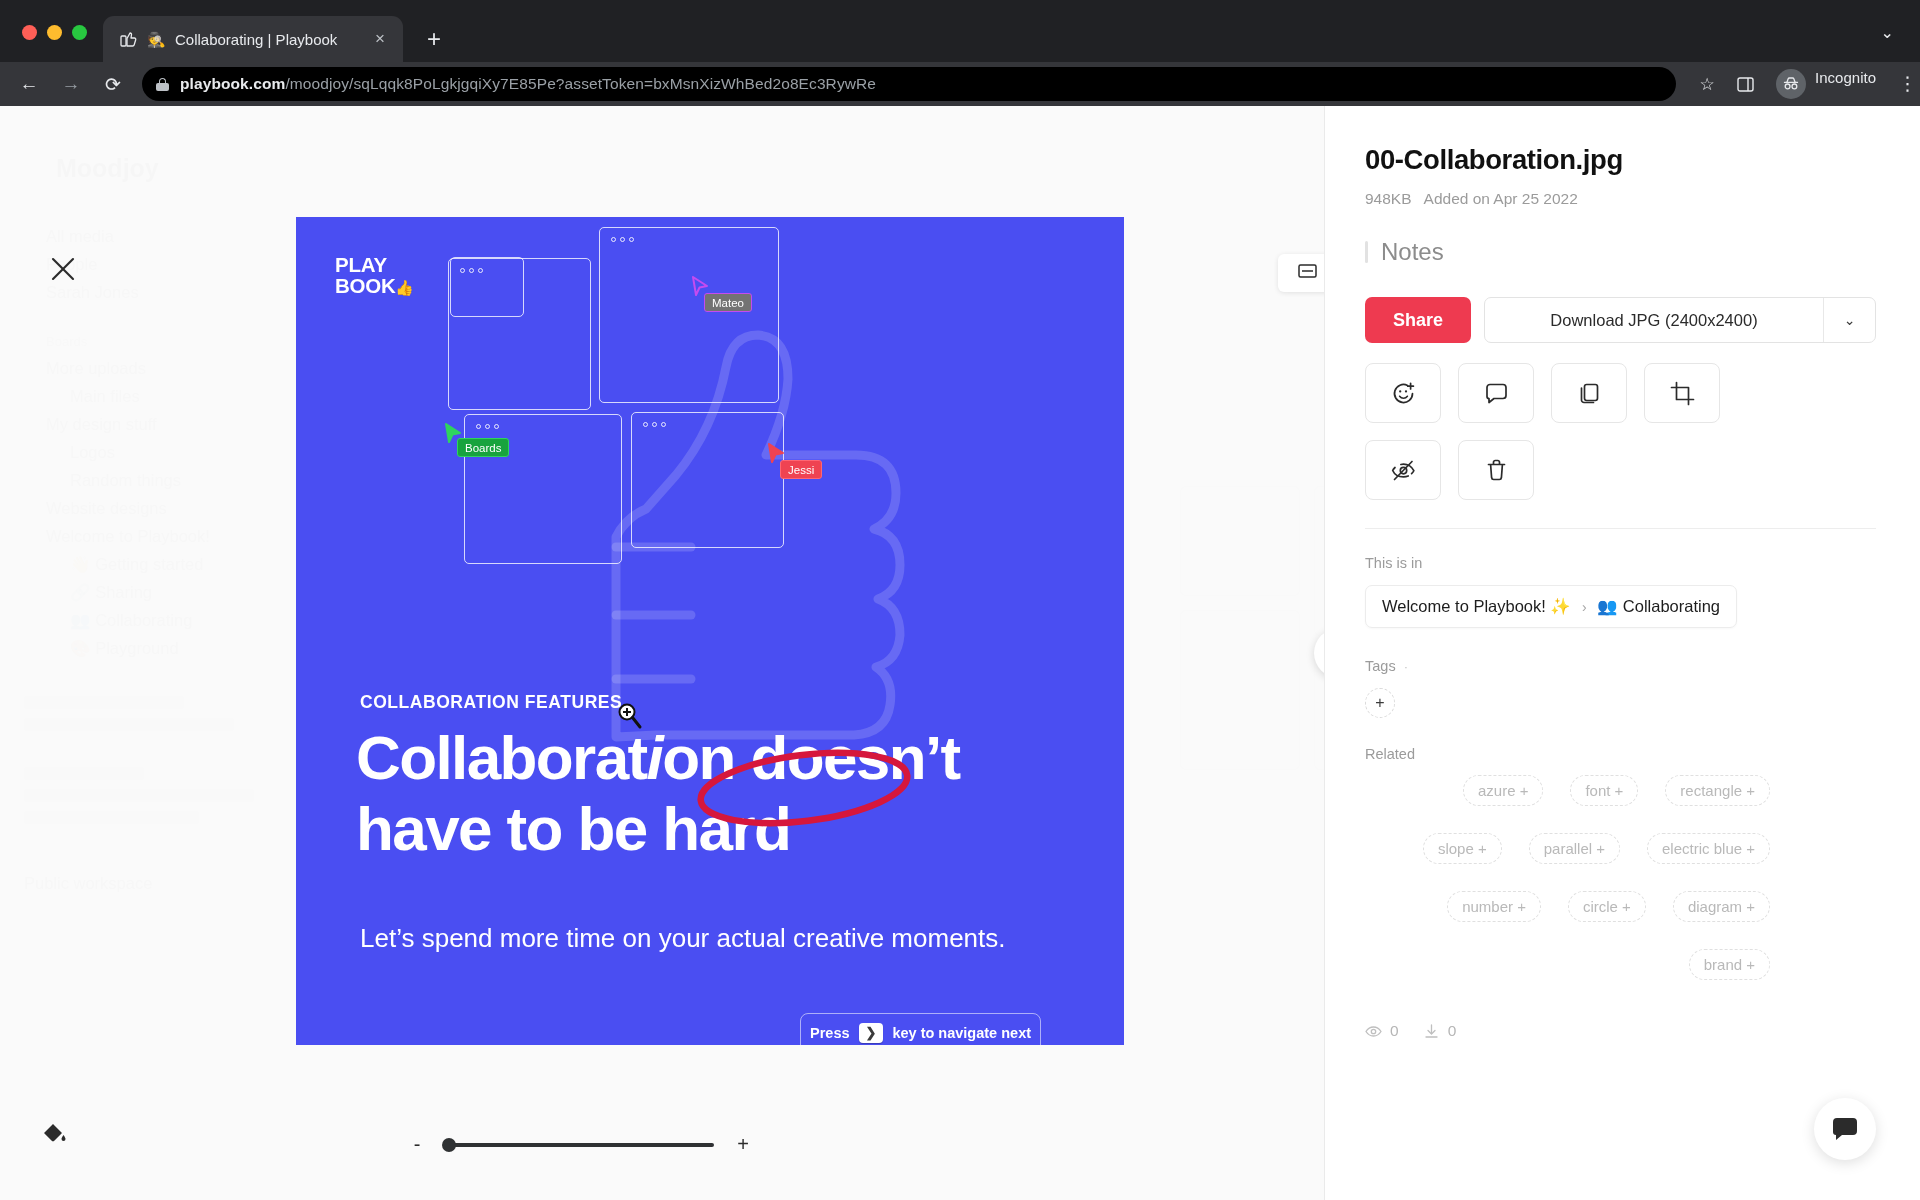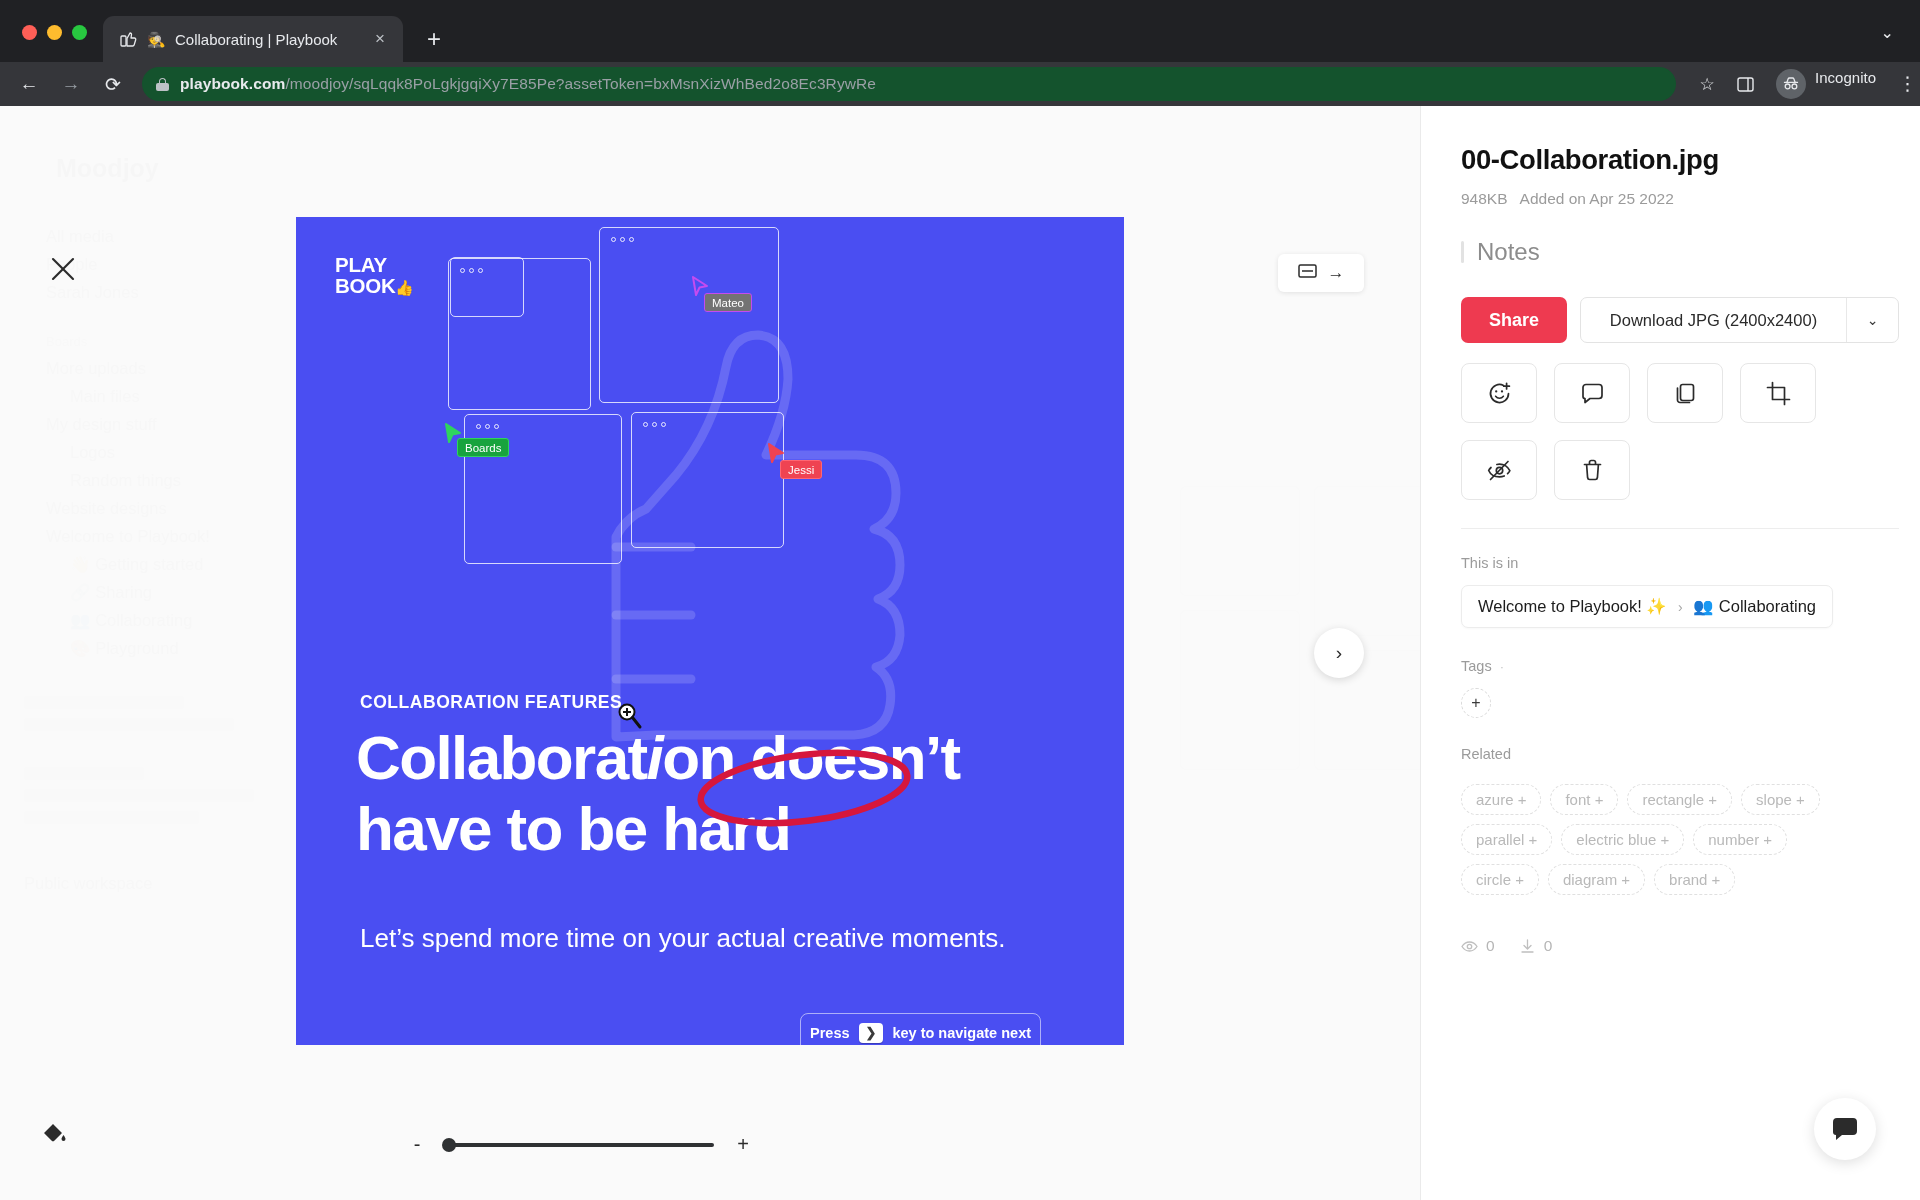--- a/index.html
+++ b/index.html
@@ -24,21 +24,21 @@
   .tab-title { color:#e8eaed; font-size:15px; white-space:nowrap; overflow:hidden; text-overflow:ellipsis; flex:1; }
   .tab-close { width:22px; height:22px; color:#bdc1c6; display:flex; align-items:center; justify-content:center; font-size:17px; border-radius:50%; }
   .newtab { width:34px; height:34px; margin-left:14px; margin-bottom:6px; color:#e8eaed; display:flex; align-items:center; justify-content:center; font-size:24px; font-weight:300; }
   .tabstrip-spacer { flex:1; }
   .chev-down { color:#e8eaed; font-size:16px; padding: 0 26px 20px 0; }
 
   .omnibar { height:44px; background:#35363a; display:flex; align-items:center; padding: 0 14px 0 10px; gap:4px; }
   .navbtn { width:38px; height:38px; border-radius:50%; display:flex; align-items:center; justify-content:center; color:#e8eaed; font-size:19px; }
   .navbtn.dim { color:#9aa0a6; }
   .urlbox {
-    flex:1; height:34px; background:#14532d; border-radius:17px; display:flex; align-items:center;
+    flex:1; height:34px; background:#000000; border-radius:17px; display:flex; align-items:center;
     gap:11px; padding: 0 14px; margin: 0 10px 0 6px;
   }
   .lock { width:13px; height:13px; position:relative; flex:none; }
   .lock i { position:absolute; left:0; bottom:0; width:13px; height:8px; background:#bdc1c6; border-radius:2px; display:block; }
   .lock b { position:absolute; left:3px; top:0; width:7px; height:7px; border:1.6px solid #bdc1c6; border-bottom:none; border-radius:4px 4px 0 0; display:block; }
   .url { font-size:15.5px; color:#9aa0a6; white-space:nowrap; overflow:hidden; letter-spacing:0.1px; }
   .url .host { color:#e8eaed; font-weight:bold; }
   .omni-icon { width:34px; height:34px; display:flex; align-items:center; justify-content:center; color:#e8eaed; font-size:17px; }
   .incog { display:flex; gap:9px; padding: 0 6px 0 10px; }
   .incog-av { width:30px; height:30px; border-radius:50%; background:#5f6368; display:flex; align-items:center; justify-content:center; }
@@ -121,23 +121,23 @@
   #zoombar {
     position:absolute; left:0; right:260px; bottom:44px; display:flex; align-items:center;
     justify-content:center; gap:20px; z-index:7;
   }
   .zbtn { color:#2b2b2b; font-size:20px; width:18px; text-align:center; }
   .ztrack { width:268px; height:4px; background:#2f3133; border-radius:2px; position:relative; }
   .zthumb { position:absolute; left:-4px; top:-5px; width:14px; height:14px; border-radius:50%; background:#2f3133; }
 
   
   #inspector {
-    position:absolute; right:0; top:0; width:500px; height:100%;
+    position:absolute; right:0; top:0; width:596px; height:100%;
     background:#fff; border-left:1px solid #eaeaea; z-index:8;
-    padding: 38px 21px 0 40px; overflow:hidden;
+    padding: 38px 44px 0 40px; overflow:hidden;
   }
   .filename { font-size:27.5px; font-weight:bold; color:#111; letter-spacing:-0.4px; }
   .meta { margin-top:14px; font-size:15.5px; color:#9b9b9b; display:flex; gap:12px; }
   .notes { margin-top:30px; display:flex; align-items:center; gap:13px; }
   .notes .bar { width:3px; height:22px; background:#e2e2e2; border-radius:2px; }
   .notes .txt { font-size:24px; color:#8c8c8c; }
 
   .actionrow { margin-top:31px; display:flex; gap:13px; align-items:stretch; }
   .share-btn {
     background: var(--red,#ee3a50); color:#fff; font-size:18px; font-weight:bold;
@@ -161,21 +161,21 @@
   }
   .breadcrumb .sep { color:#a7a7a7; font-size:14px; }
 
   .tags-head { margin-top:30px; display:flex; align-items:center; gap:8px; font-size:14.5px; color:#9b9b9b; }
   .tags-head .mini { color:#c6c6c6; font-size:13px; }
   .tag-add {
     margin-top:14px; width:30px; height:30px; border-radius:50%; border:1.4px dashed #dadada;
     display:flex; align-items:center; justify-content:center; color:#3a3a3a; font-size:16px;
   }
   .rel-head { margin-top:28px; font-size:14.5px; color:#9b9b9b; }
-  .chips { margin-top:22px; display:flex; flex-wrap:wrap; gap:9px; width:405px; }
+  .chips { margin-top:13px; display:flex; flex-wrap:wrap; gap:27px; width:405px;justify-content:flex-end; }
   .chip {
     border:1.3px dashed #e0e0e0; border-radius:16px; padding: 6px 14px;
     font-size:15px; color:#b9b9b9; white-space:nowrap;
   }
   .counts { margin-top:42px; display:flex; gap:24px; align-items:center; color:#b6b6b6; font-size:15.5px; }
   .counts .grp { display:flex; align-items:center; gap:8px; }
 
   #chat-fab {
     position:absolute; right:44px; bottom:40px; width:62px; height:62px; border-radius:50%;
     background:#fff; box-shadow:0 3px 14px rgba(0,0,0,0.13); display:flex; align-items:center;

